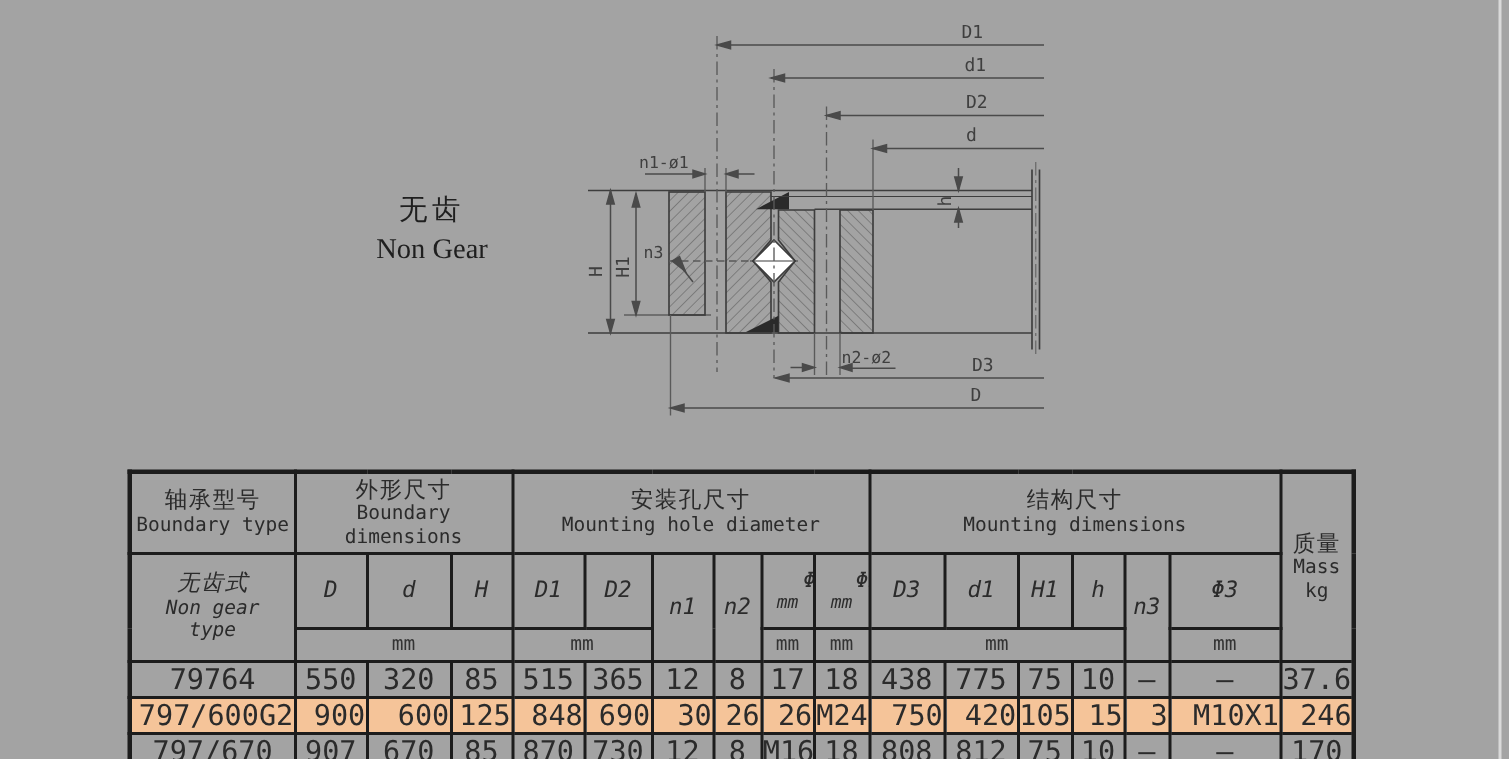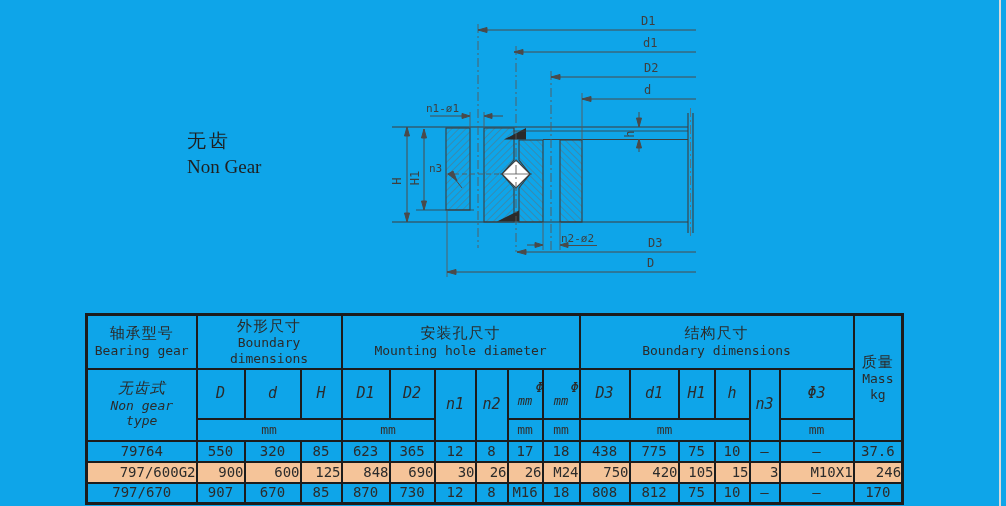--- a/index.html
+++ b/index.html
@@ -1,34 +1,34 @@
 <!DOCTYPE html>
 <html style="--hl: #f5c499;"><head>
 <meta charset="utf-8">
 <style>
   html,body{margin:0;padding:0;background:#ffffff;}
-  #screen{position:relative;width:1006px;height:506px;background:#0ea5e9;overflow:hidden;
+  #screen{position:relative;width:1006px;height:506px;background:#a3a3a3;overflow:hidden;
           font-family:"DejaVu Sans Mono",monospace;color:#2b2b2b;}
   #drawing{position:absolute;left:0;top:0;}
-  .dwg-title{position:absolute;left:187px;top:128px;width:140px;
+  .dwg-title{position:absolute;left:218px;top:128px;width:140px;text-align:center;
              font-family:"Liberation Serif","DejaVu Serif",serif;color:#1f1f1f;}
   .dwg-title .cn-t{font-size:19px;letter-spacing:3px;line-height:26px;}
   .dwg-title .en-t{font-size:19px;line-height:26px;}
   table.spec{position:absolute;left:85px;top:313px;width:816px;border-collapse:collapse;
              table-layout:fixed;border:3px solid #1c1c1c;}
   table.spec td{border:2px solid #1c1c1c;text-align:center;vertical-align:middle;
                 padding:0;overflow:hidden;line-height:1.18;}
   tr.h1{height:54px;} tr.h2{height:50px;font-style:italic;} tr.h3{height:22px;} tr.dr{height:21px;}
   .cn{font-size:15px;letter-spacing:1px;}
   .en{font-size:13px;}
   .colhead{font-size:15px;}
   .mm{font-size:13px;color:#333;}
   .phi-top{font-size:14px;line-height:1.2;padding-left:27px;}
   .phi-mm{font-size:12px;line-height:1.1;}
-  .dcell{font-size:14px;}
+  .dcell{font-size:19px;}
   tr.hl td{background:var(--hl,#f5c499);text-align:right;}
   #edge-line{position:absolute;left:999px;top:0;width:2px;height:506px;background:#d9d9d9;}
   svg text{font-family:"DejaVu Sans Mono",monospace;fill:#3f3f3f;}
 </style>
 </head>
 <body>
 
 <div id="screen">
 
   <svg id="drawing" width="1006" height="300" viewBox="0 0 1006 300">
@@ -153,34 +153,34 @@
       <col style="width:36px">
         <col style="width:35px">
         <col style="width:30px">
         <col style="width:74px">
       <col style="width:49px">
     </colgroup>
     <tbody>
         <tr class="h1">
       <td>
         <div class="cn">轴承型号</div>
-        <div class="en">Bearing gear</div>
+        <div class="en">Boundary type</div>
       </td>
       <td colspan="3">
         <div class="cn">外形尺寸</div>
         <div class="en">Boundary</div>
         <div class="en">dimensions</div>
       </td>
       <td colspan="6">
         <div class="cn">安装孔尺寸</div>
         <div class="en">Mounting hole diameter</div>
       </td>
       <td colspan="6">
         <div class="cn">结构尺寸</div>
-        <div class="en">Boundary dimensions</div>
+        <div class="en">Mounting dimensions</div>
       </td>
       <td rowspan="3">
         <div class="cn">质量</div>
         <div class="en">Mass</div>
         <div class="en">kg</div>
       </td>
     </tr>
     <tr class="h2">
       <td rowspan="2">
         <div class="cn">无齿式</div>
@@ -216,21 +216,21 @@
       <td class="mm">mm</td>
       <td colspan="4" class="mm">mm</td>
       <td class="mm">mm</td>
     </tr>
 
     <tr class="dr">
       <td class="dcell">79764</td>
       <td class="dcell">550</td>
       <td class="dcell">320</td>
       <td class="dcell">85</td>
-      <td class="dcell">623</td>
+      <td class="dcell">515</td>
       <td class="dcell">365</td>
       <td class="dcell">12</td>
       <td class="dcell">8</td>
       <td class="dcell">17</td>
       <td class="dcell">18</td>
       <td class="dcell">438</td>
       <td class="dcell">775</td>
       <td class="dcell">75</td>
       <td class="dcell">10</td>
       <td class="dcell">–</td>

